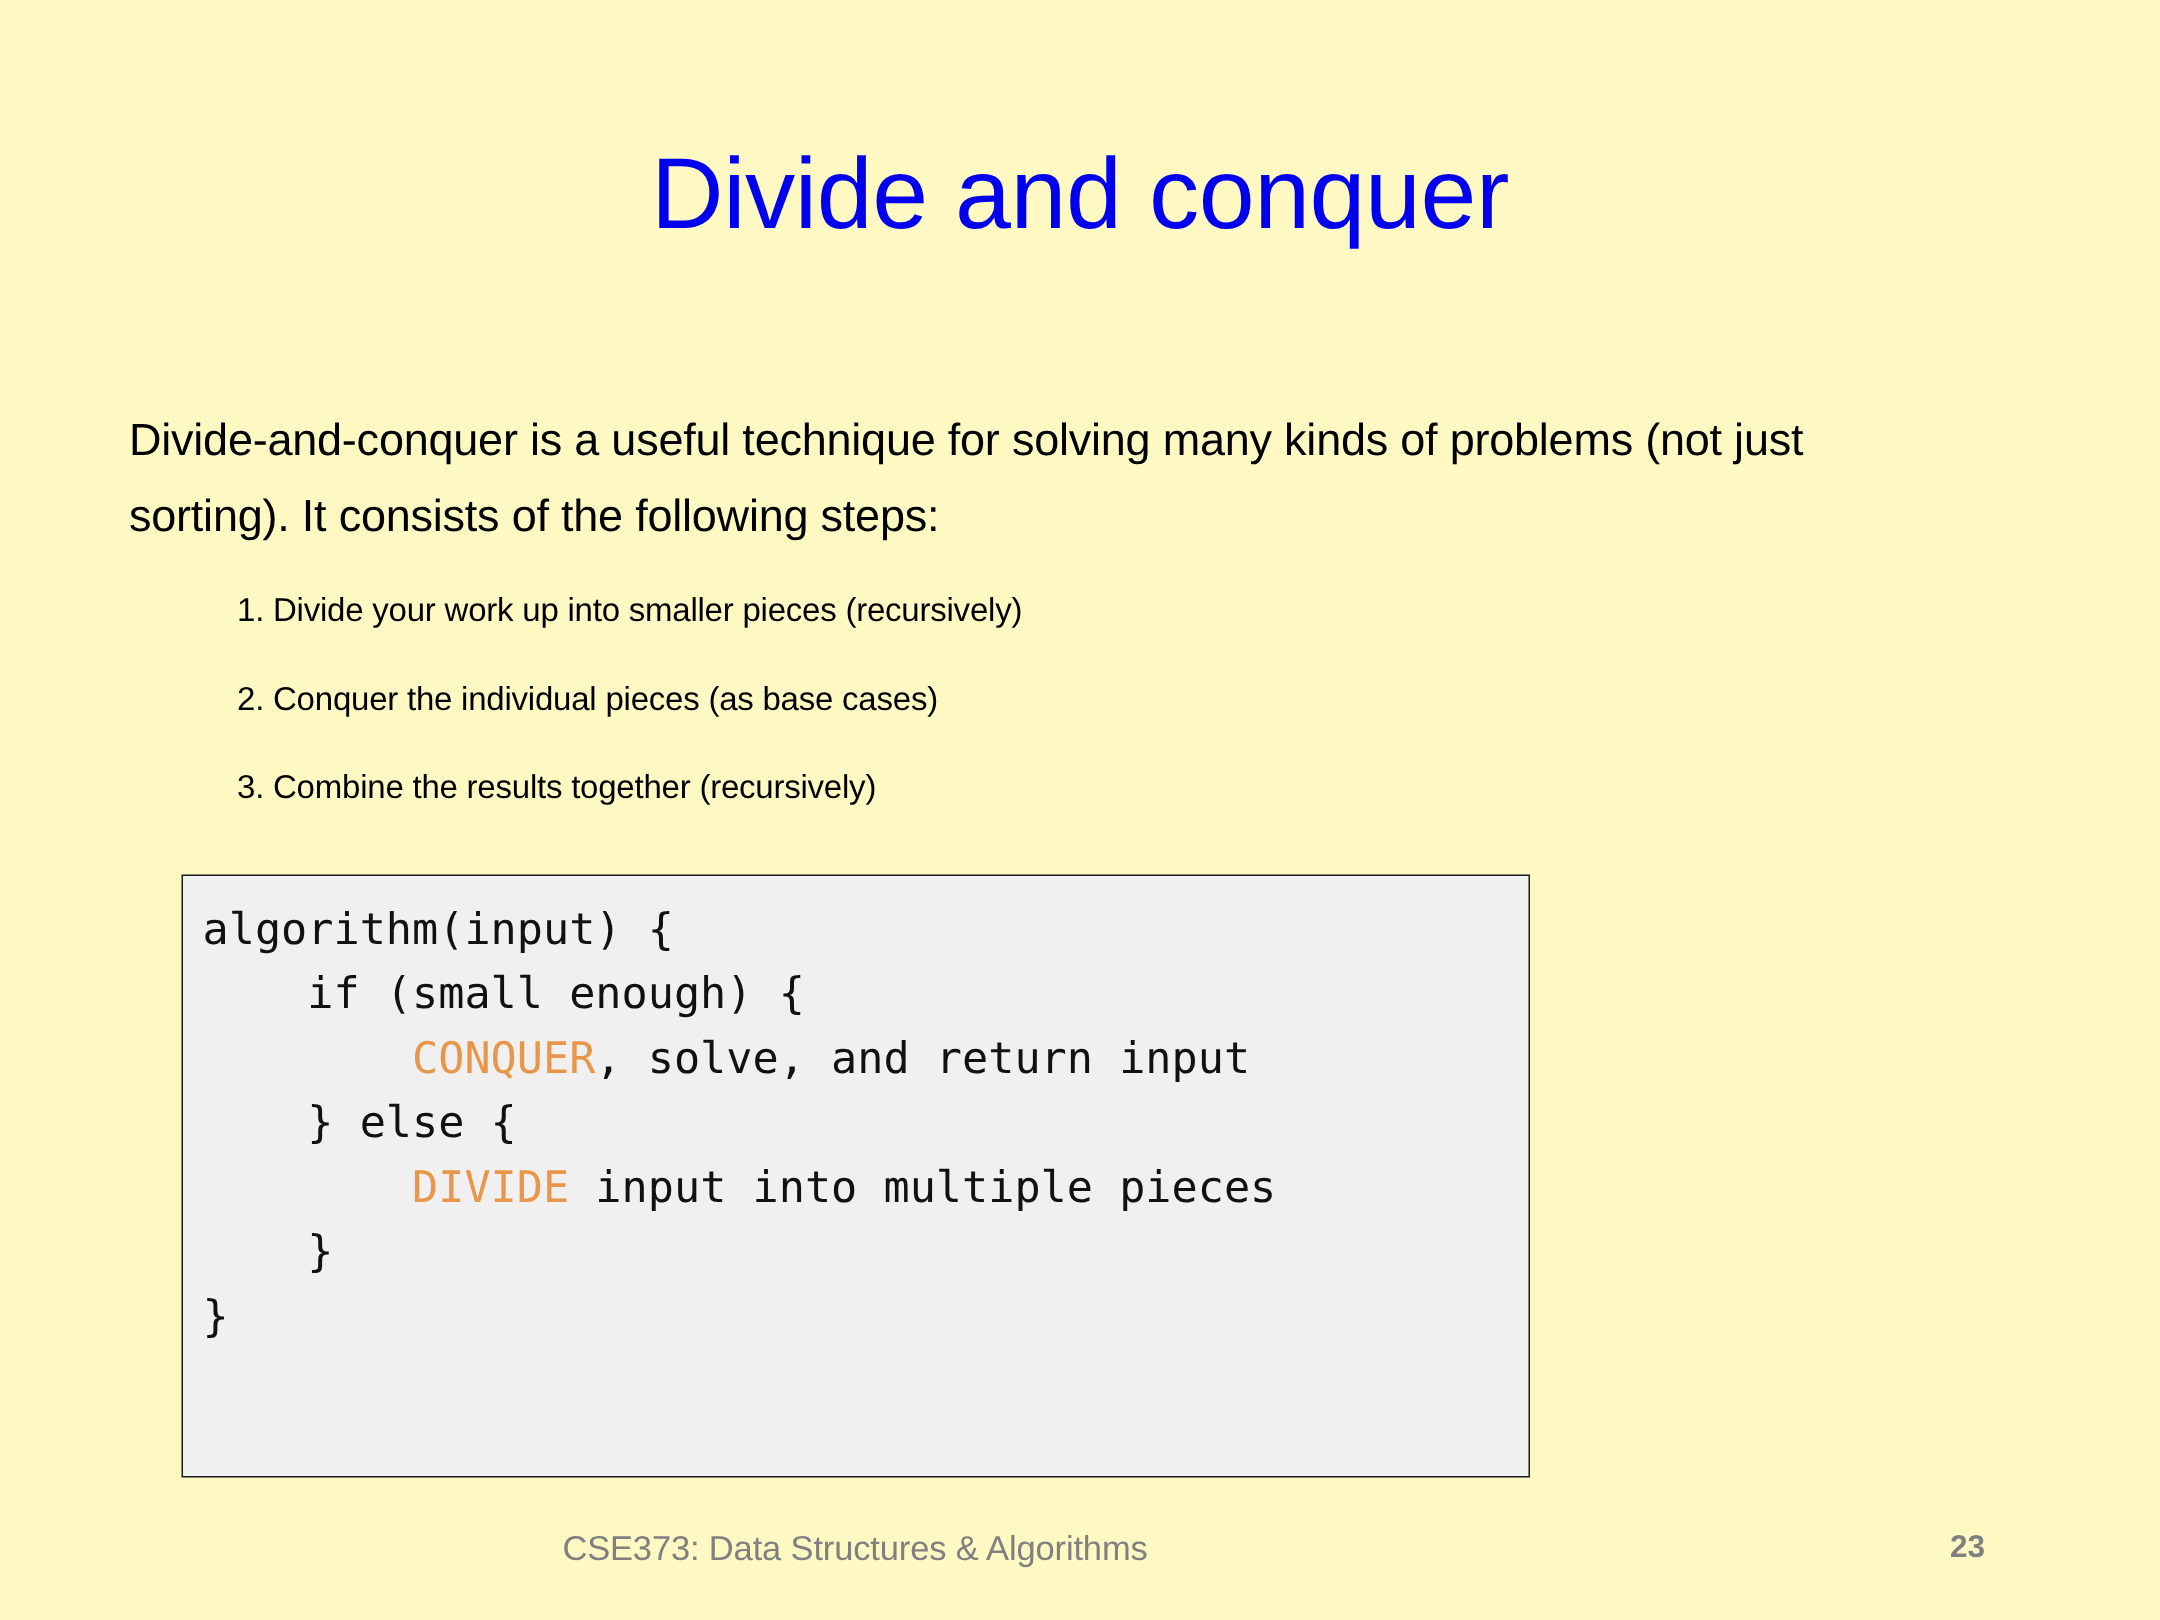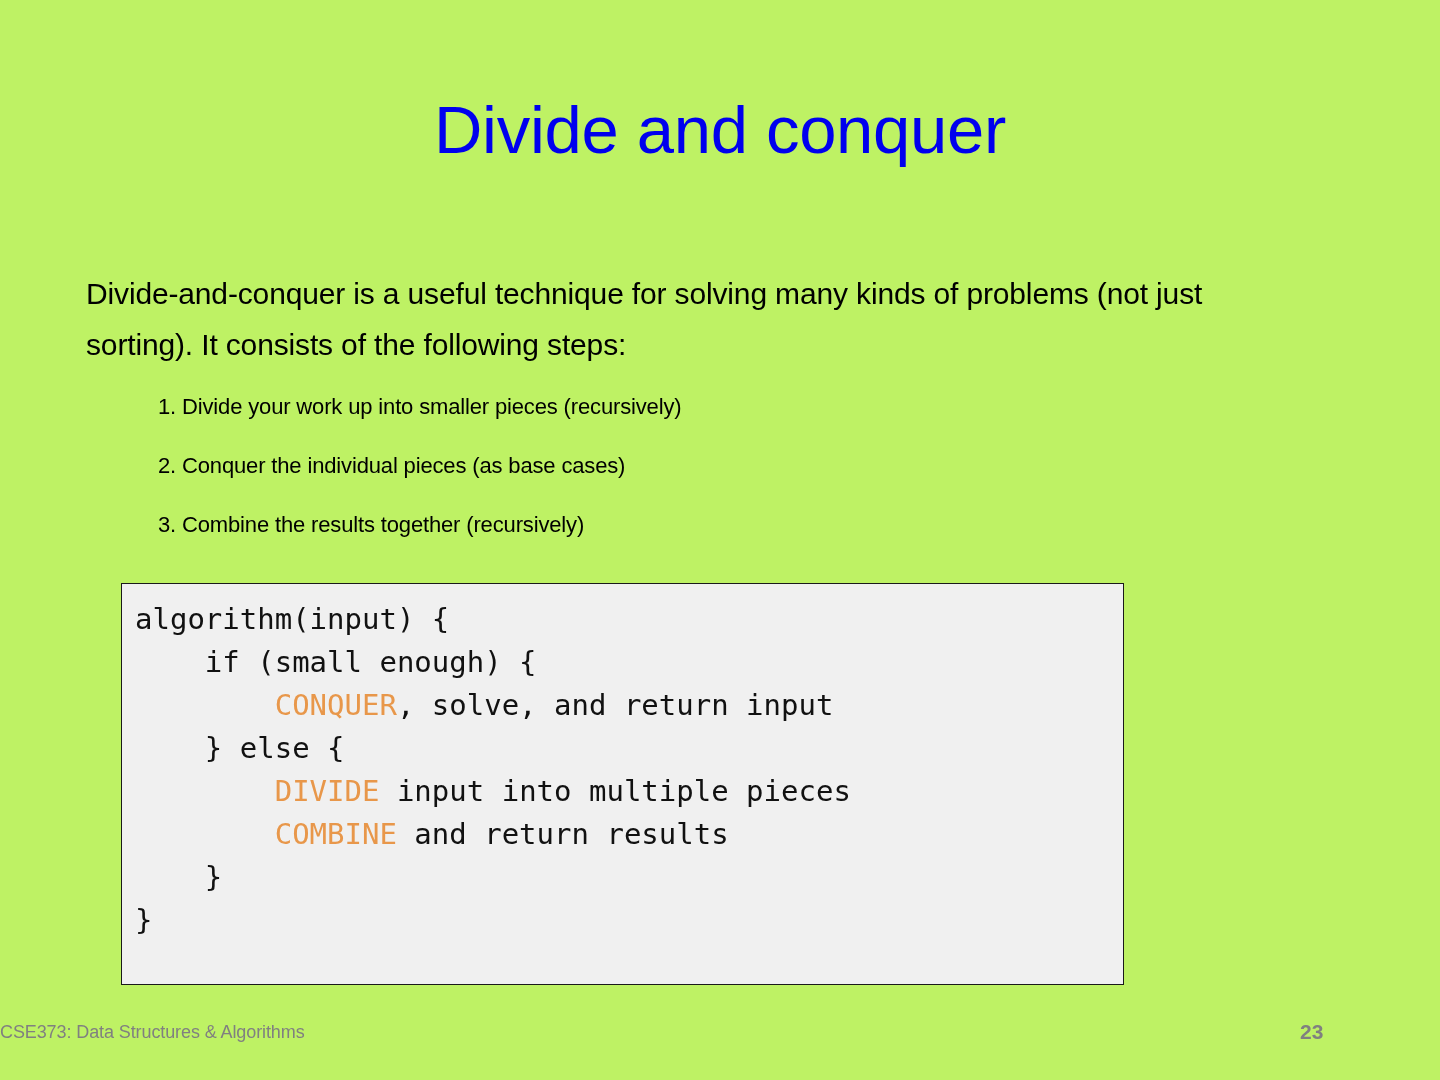--- a/index.html
+++ b/index.html
@@ -12,21 +12,21 @@
     height: 1080px;
     position: relative;
     overflow: hidden;
     font-family: "Liberation Sans", sans-serif;
     -webkit-font-smoothing: antialiased;
   }
 
   .slide {
     position: absolute;
     inset: 0;
-    background: #bef264;
+    background: #fef9c3;
   }
 
   
   .slide-title {
     position: absolute;
     left: 0;
     top: 92px;
     width: 1440px;
     text-align: center;
     font-family: "Liberation Sans", sans-serif;
@@ -67,21 +67,21 @@
     font-weight: 400;
     letter-spacing: -0.15px;
     white-space: nowrap;
   }
 
   
   .code-box {
     position: absolute;
     left: 121px;
     top: 583px;
-    width: 1003px;
+    width: 899px;
     height: 402px;
     background: #f0f0f0;
     border: 1.6px solid #1a1a1a;
     box-sizing: border-box;
     overflow: hidden;
     padding-left: 10px;
   }
   .code-inner {
     position: absolute;
     left: 13px;
@@ -99,22 +99,22 @@
   .kw {
     color: #e8974a;
   }
 
   
   .footer-text {
     position: absolute;
     left: 0;
     top: 1019px;
     width: 1140px;
-    text-align: left;
-    font-size: 18px;
+    text-align: center;
+    font-size: 23px;
     line-height: 26px;
     color: #808080;
     font-weight: 400;
     letter-spacing: -0.1px;
   }
   .page-number {
     position: absolute;
     left: 1300px;
     top: 1019px;
     width: 90px;
@@ -142,21 +142,20 @@
     <div class="step-item">3. Combine the results together (recursively)</div>
   </div>
 
   <div class="code-box">
     <div class="code-inner">
       <div class="code-line"><span>algorithm(input) {</span><span class="kw"></span><span></span></div>
       <div class="code-line"><span>    if (small enough) {</span><span class="kw"></span><span></span></div>
       <div class="code-line"><span>        </span><span class="kw">CONQUER</span><span>, solve, and return input</span></div>
       <div class="code-line"><span>    } else {</span><span class="kw"></span><span></span></div>
       <div class="code-line"><span>        </span><span class="kw">DIVIDE</span><span> input into multiple pieces</span></div>
-      <div class="code-line"><span>        </span><span class="kw">COMBINE</span><span> and return results</span></div>
       <div class="code-line"><span>    }</span><span class="kw"></span><span></span></div>
       <div class="code-line"><span>}</span><span class="kw"></span><span></span></div>
     </div>
   </div>
 
   <div class="footer-text">CSE373: Data Structures &amp; Algorithms</div>
 
   <div class="page-number">23</div>
 
 </div>

